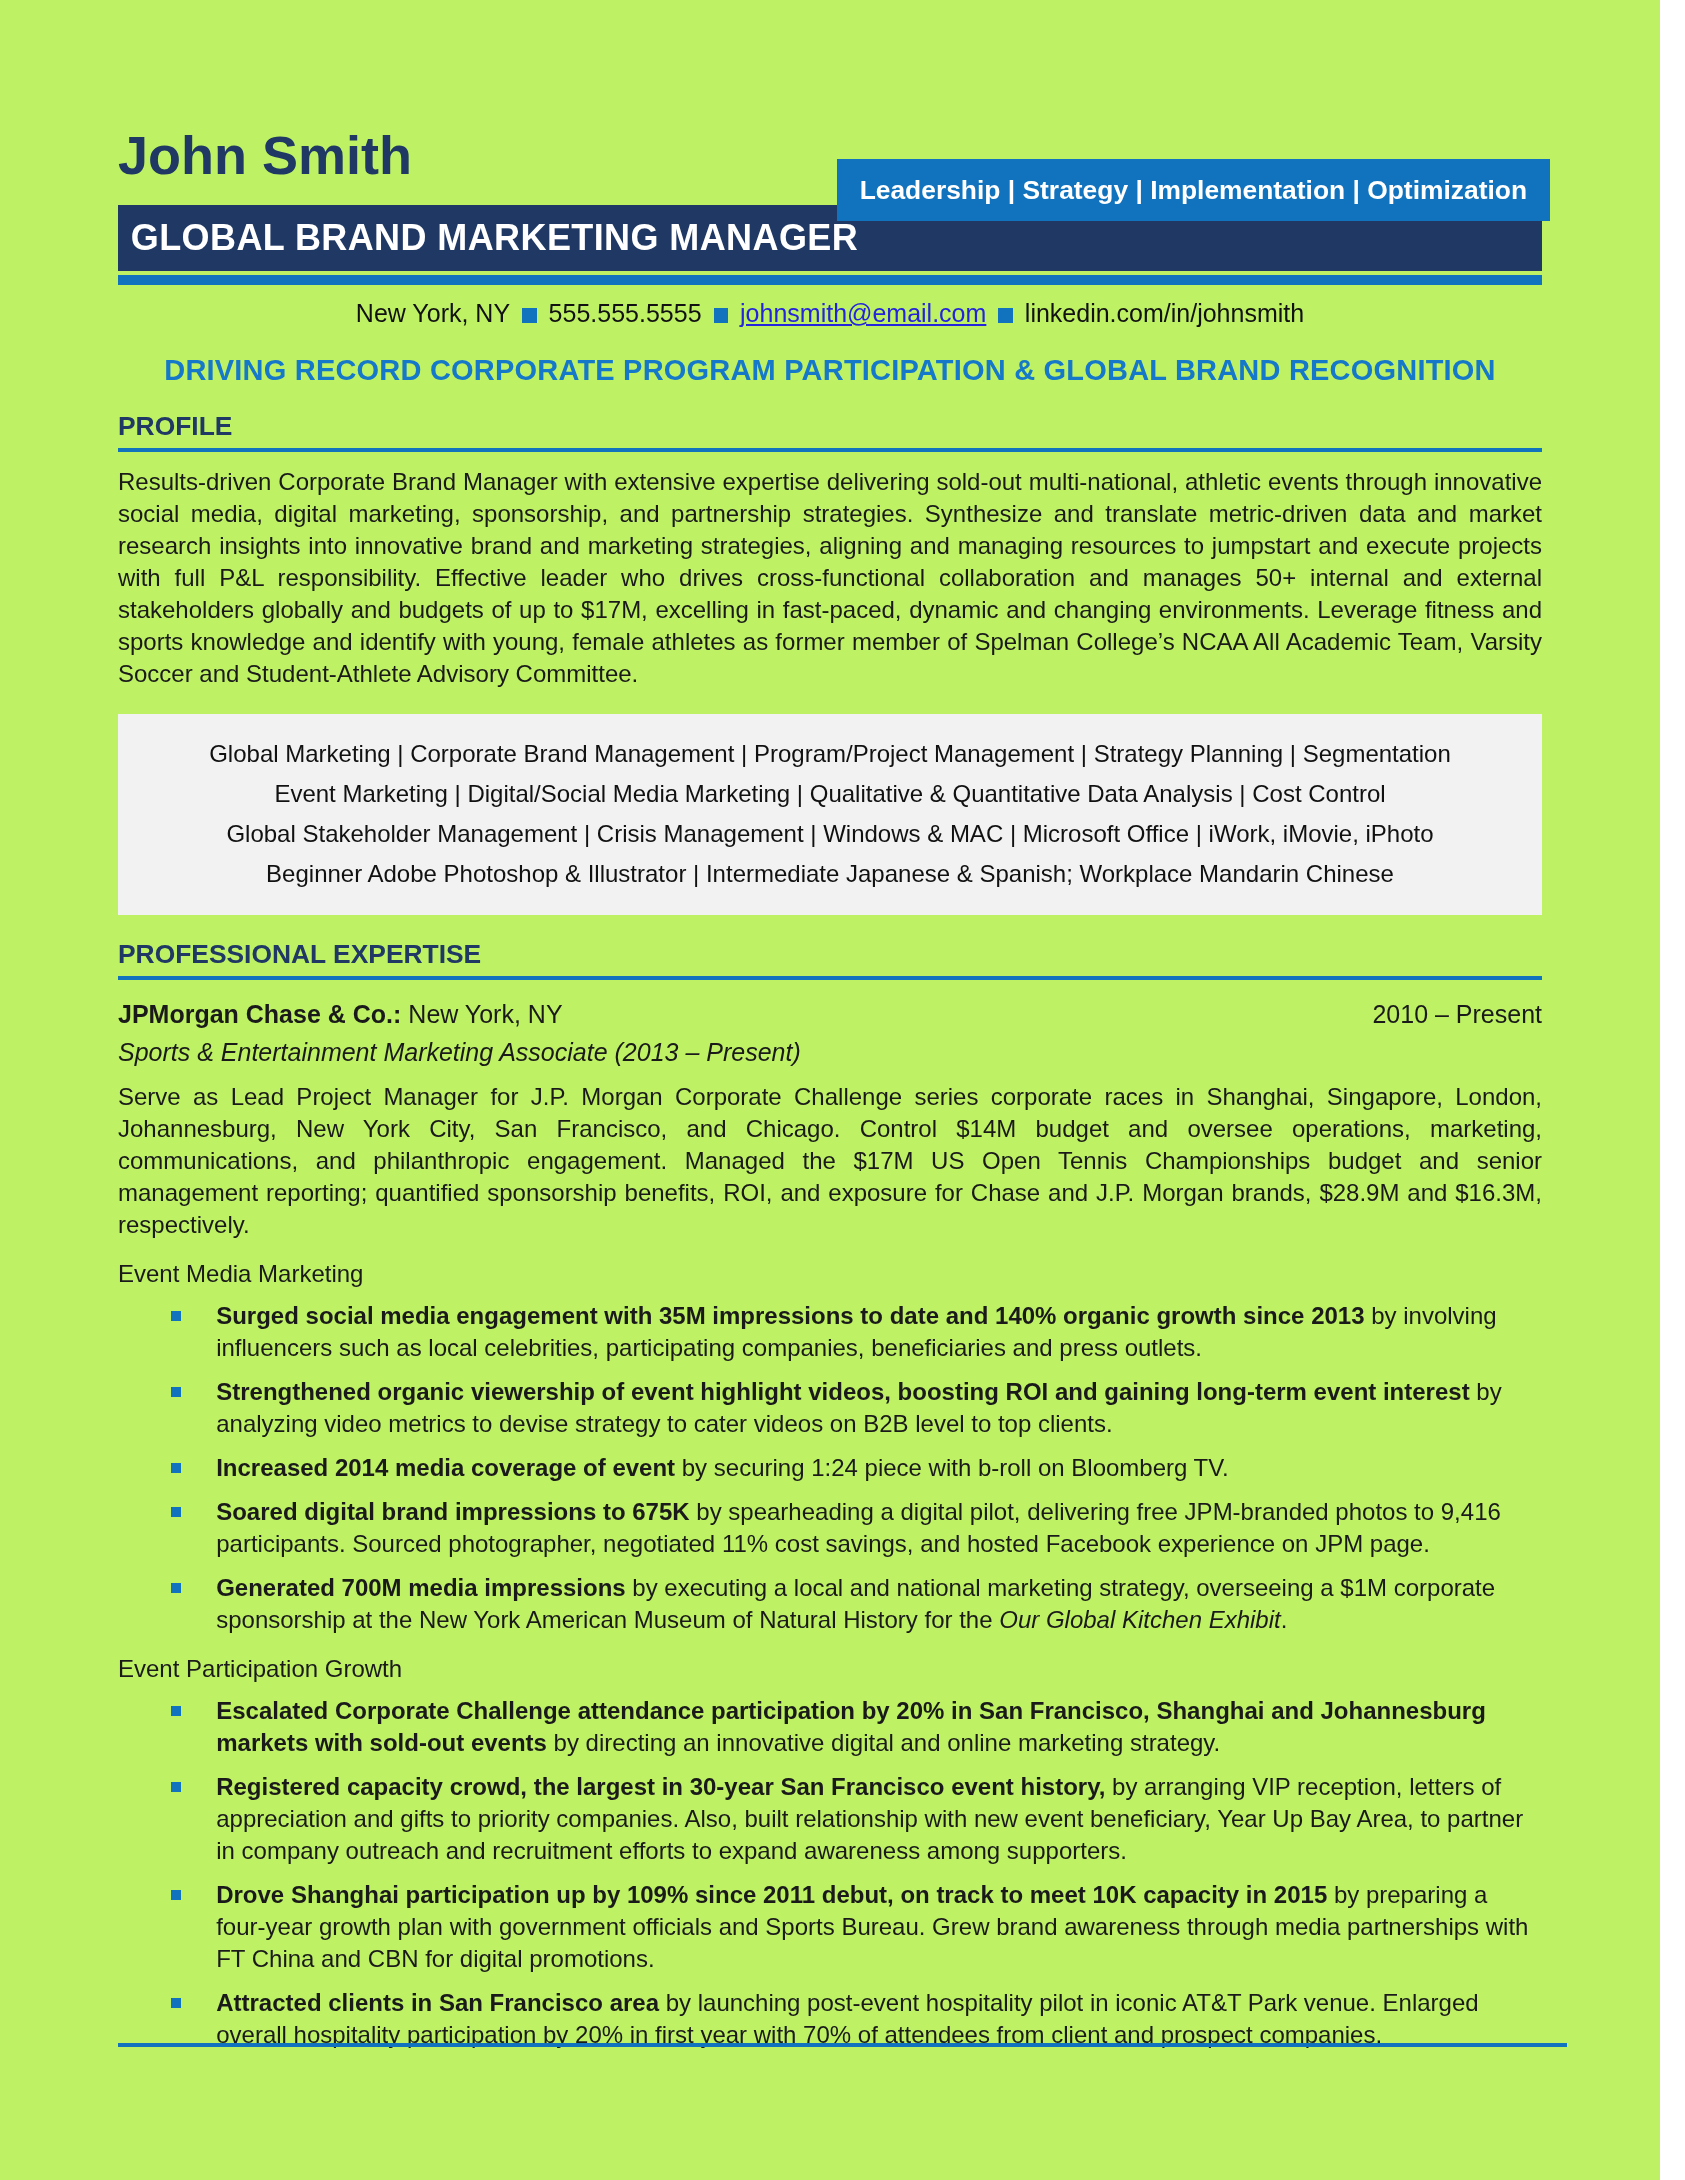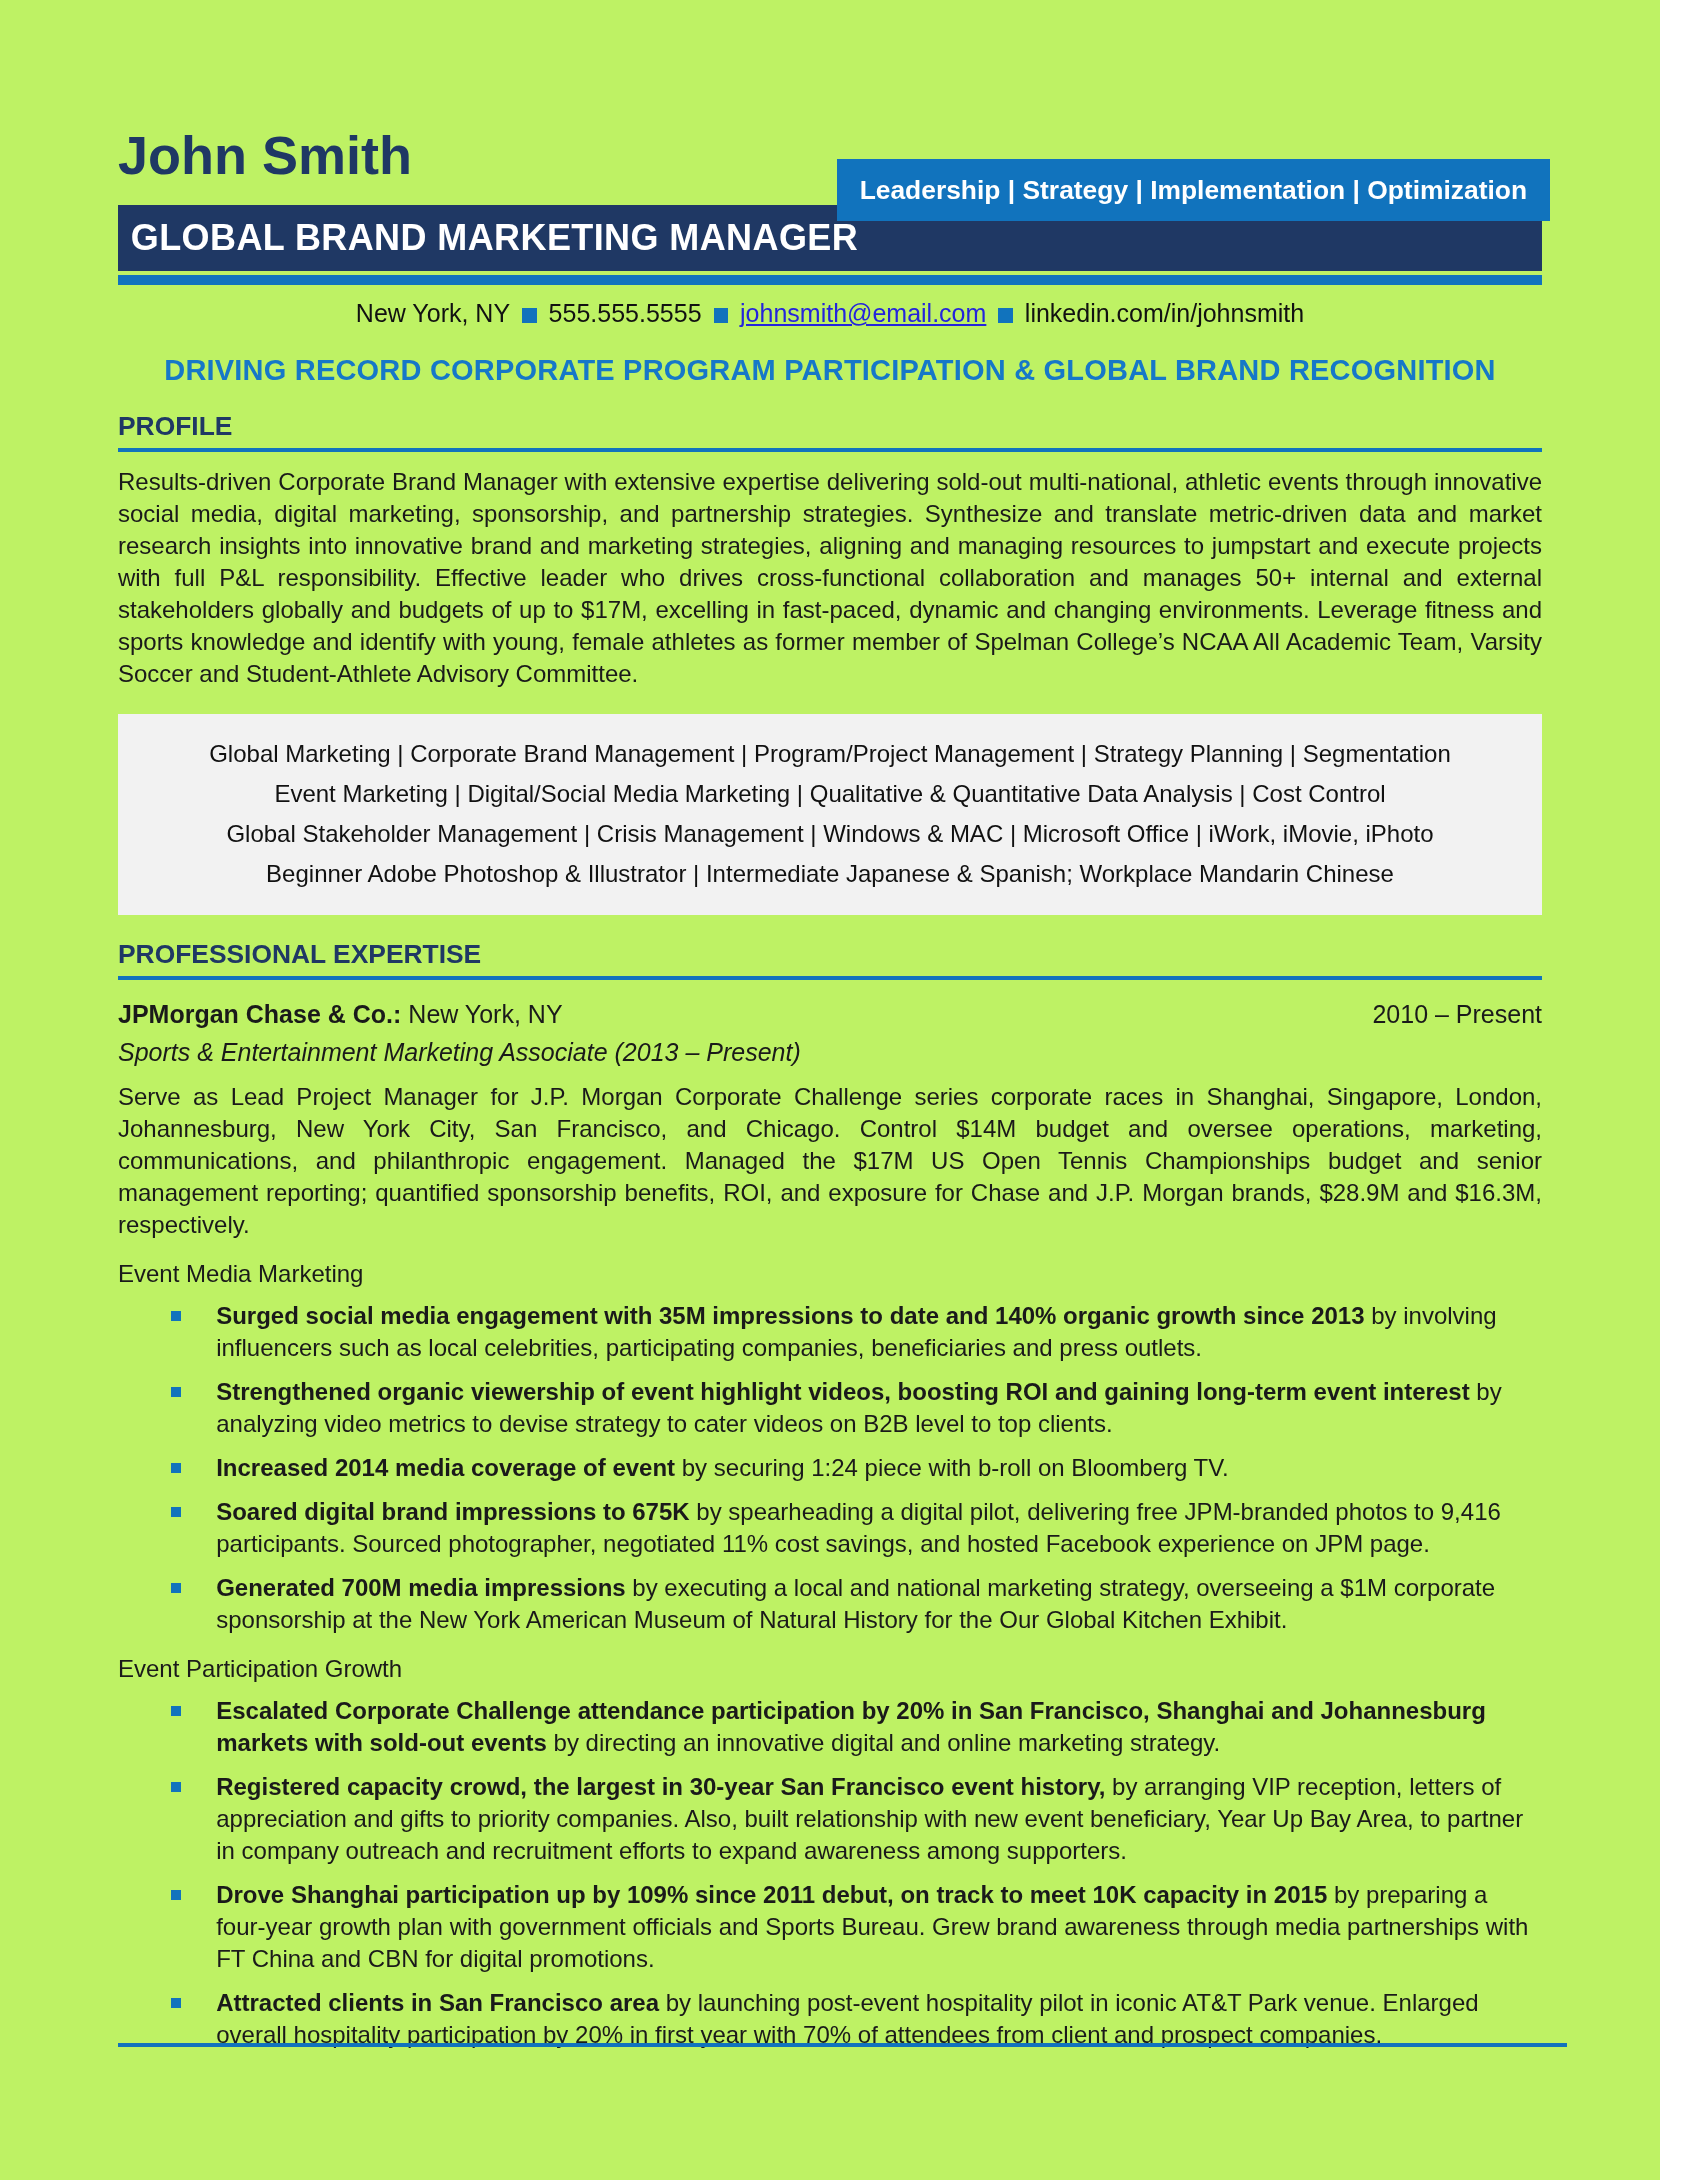--- a/index.html
+++ b/index.html
@@ -52,21 +52,21 @@
   .rule { height:3.4px; background:var(--blue); margin-top:6.8px; }
   .body { font-size:24px; line-height:32px; margin:14.5px 0 0 0; }
   .just { text-align:justify; }
   .skills {
     margin-top:24px; background:var(--skillsbg);
     padding:20.4px 25.6px; text-align:center;
     font-size:24px; line-height:40px; color:#111;
   }
   .jobline { display:flex; justify-content:space-between; margin-top:20.4px; font-size:25px;gap:36px; }
   .bold { font-weight:bold; }
-  .italic { }
+  .italic { font-style:italic; }
   .role { font-style:italic; font-size:25px; margin-top:8.5px; }
   .group-title { font-weight:normal; font-size:24px; margin-top:19px; }
   .bullet-row { display:flex; margin-top:12px; }
   .marker {
     flex:0 0 auto; width:10.2px; height:10.2px;
     background:var(--blue); margin:11px 0 0 53px;
   }
   .btext { margin:0 0 0 35px; font-size:24px; line-height:32px; flex:1; }
   .bottom-rule {
     position:absolute; left:118px; top:2043px;

